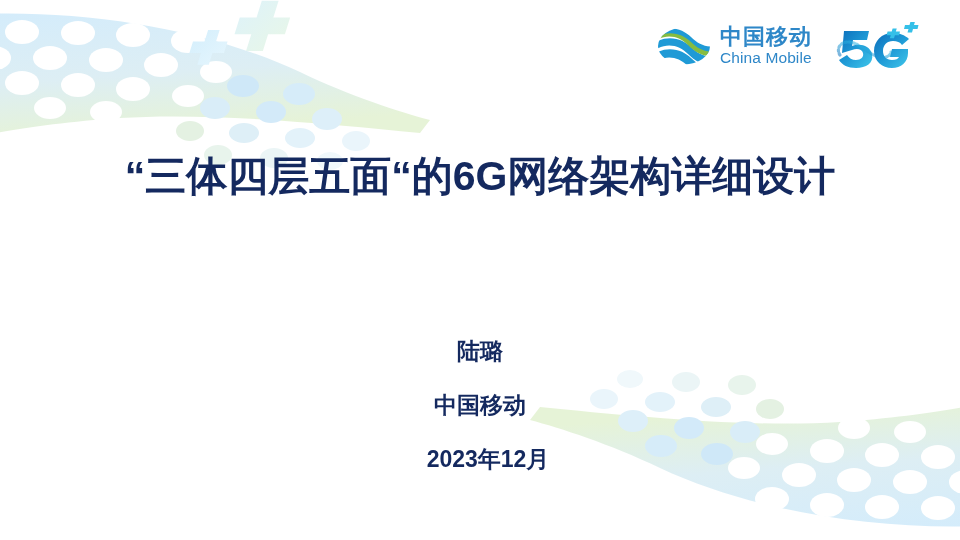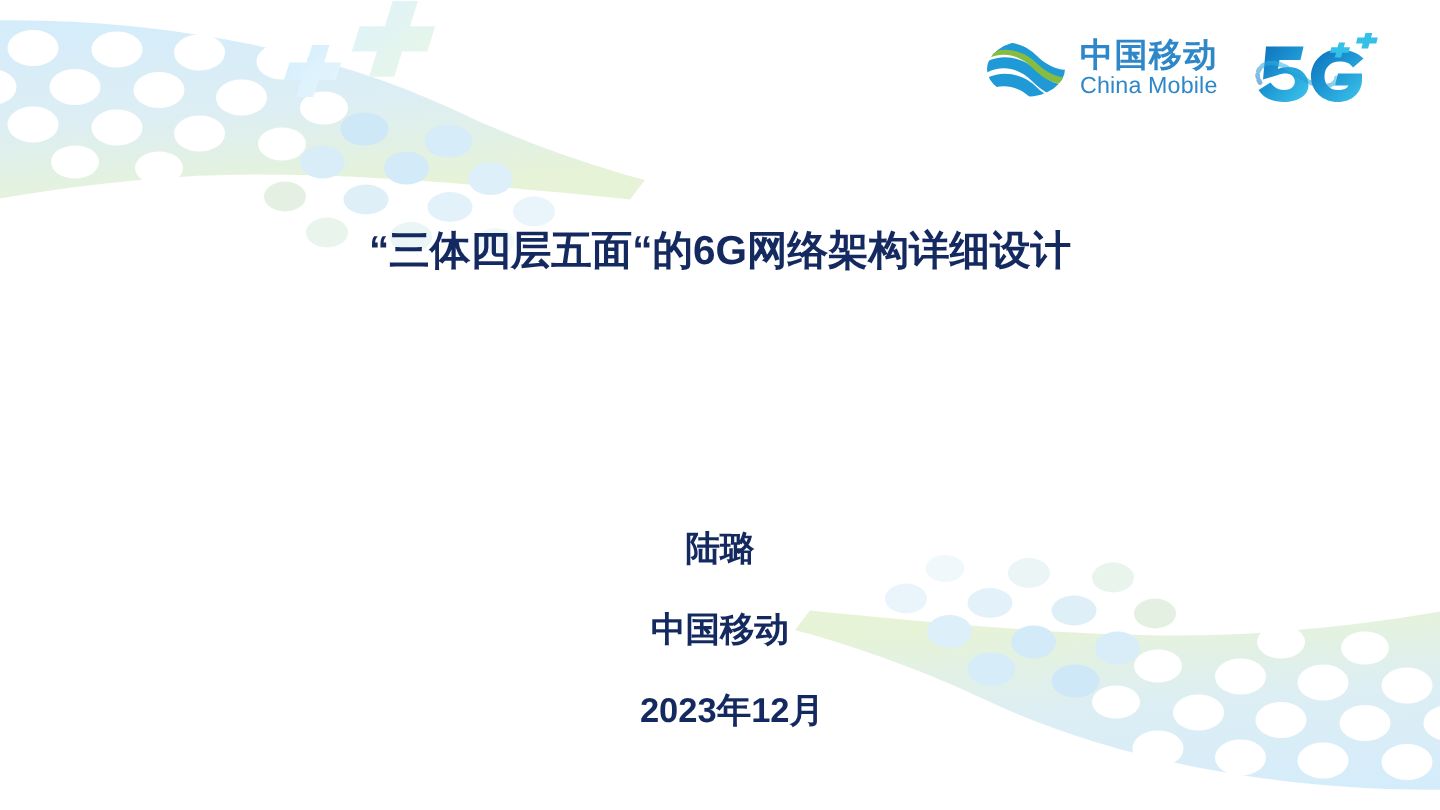--- a/index.html
+++ b/index.html
@@ -64,33 +64,33 @@
   }
   .fiveg-logo { display: block; }
 
   
   .title {
     position: absolute;
     left: 0;
     top: 152px;
     width: 960px;
     text-align: center;
-    font-size: 27px;
+    font-size: 41px;
     font-weight: 700;
     color: #14295f;
     letter-spacing: 0px;
     line-height: 1.18;
     white-space: nowrap;
   }
 
   
   .subtitle {
     position: absolute;
     left: 0;
-    top: 354px;
+    top: 340px;
     width: 960px;
     text-align: center;
     color: #14295f;
   }
   .sub-line {
     font-size: 23px;
     font-weight: 700;
     line-height: 1;
     margin-bottom: 31px;
   }

